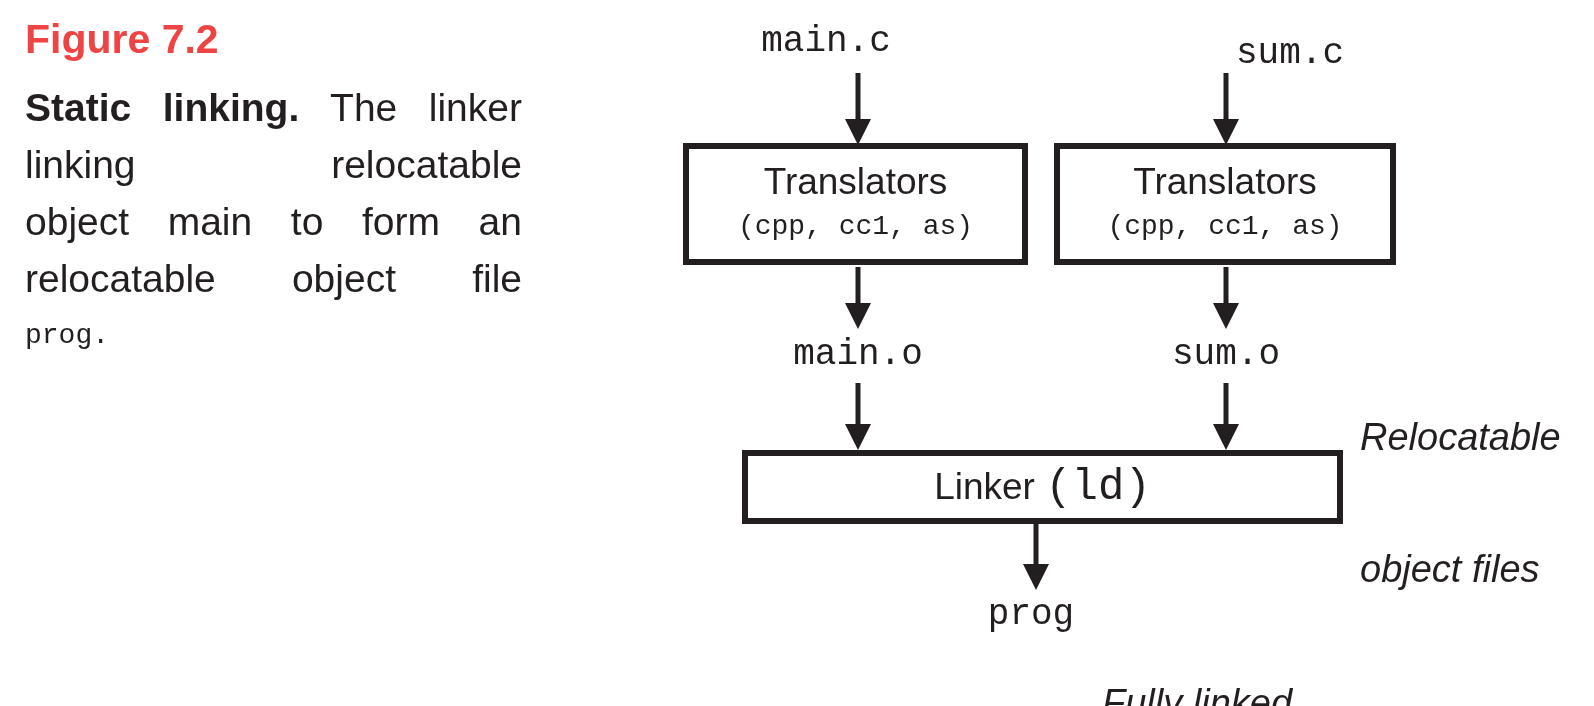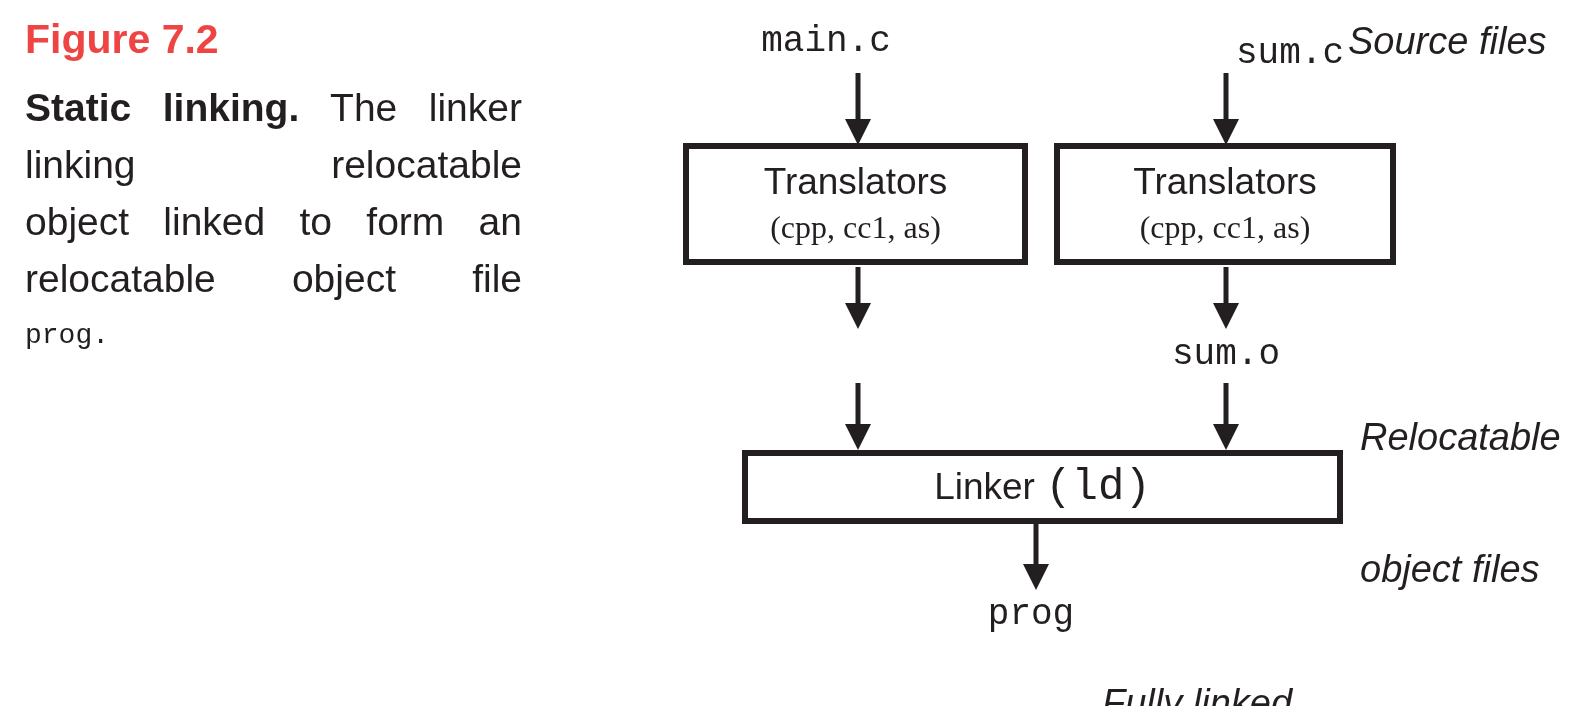--- a/index.html
+++ b/index.html
@@ -48,21 +48,21 @@
     box-sizing: border-box;
     border: 6px solid #231F20;
     background: #ffffff;
     display: flex;
     flex-direction: column;
     align-items: center;
     justify-content: center;
     text-align: left;
   }
   .box-title { font-size: 37px; line-height: 46px; }
-  .box-code  { font-family: Liberation Serif, serif; font-size: 32px; line-height: 44px; }
+  .box-code  { font-family: Liberation Mono, monospace; font-size: 28px; line-height: 44px; }
   .linker-line { font-size: 37px; line-height: 44px; white-space: pre; }
   .linker-line .mono { font-family: "Liberation Mono", monospace; font-size: 44px; }
 
   
   .file-label {
     position: absolute;
     font-family: "Liberation Mono", monospace;
     font-size: 36px;
     line-height: 40px;
     transform: translateX(-50%);
@@ -103,29 +103,28 @@
 </head>
 <body>
 
 <div class="figure-canvas">
 
   <div class="caption">
     <div class="fig-num" style="color: #ef4444;">Figure 7.2</div>
     <div class="cap-body">
       <div class="cap-line"><span class="cap-bold">Static linking.</span><span> The linker</span></div>
       <div class="cap-line">linking relocatable</div>
-      <div class="cap-line">object linked to form an</div>
+      <div class="cap-line">object main to form an</div>
       <div class="cap-line">relocatable object file</div>
       <div class="cap-code">prog.</div>
     </div>
   </div>
 
   <div class="file-label" style="left:826px; top:22px;">main.c</div>
   <div class="file-label" style="left:1290px; top:22px;margin-top:12px;">sum.c</div>
-  <div class="annot" style="left:1348px; top:19px;">Source files</div>
 
   <div class="arrow" style="left:845px; top:73px; height:72px;">
     <div class="shaft" style="height:50px;"></div>
     <div class="head"></div>
   </div>
   <div class="arrow" style="left:1213px; top:73px; height:72px;">
     <div class="shaft" style="height:50px;"></div>
     <div class="head"></div>
   </div>
 
@@ -140,20 +139,21 @@
 
   <div class="arrow" style="left:845px; top:267px; height:62px;">
     <div class="shaft" style="height:40px;"></div>
     <div class="head"></div>
   </div>
   <div class="arrow" style="left:1213px; top:267px; height:62px;">
     <div class="shaft" style="height:40px;"></div>
     <div class="head"></div>
   </div>
 
+  <div class="file-label" style="left:858px; top:335px;">main.o</div>
   <div class="file-label" style="left:1226px; top:335px;">sum.o</div>
   <div class="annot" style="left:1360px; top:327px;">
     <div>Relocatable</div>
     <div>object files</div>
   </div>
 
   <div class="arrow" style="left:845px; top:383px; height:67px;">
     <div class="shaft" style="height:45px;"></div>
     <div class="head"></div>
   </div>

